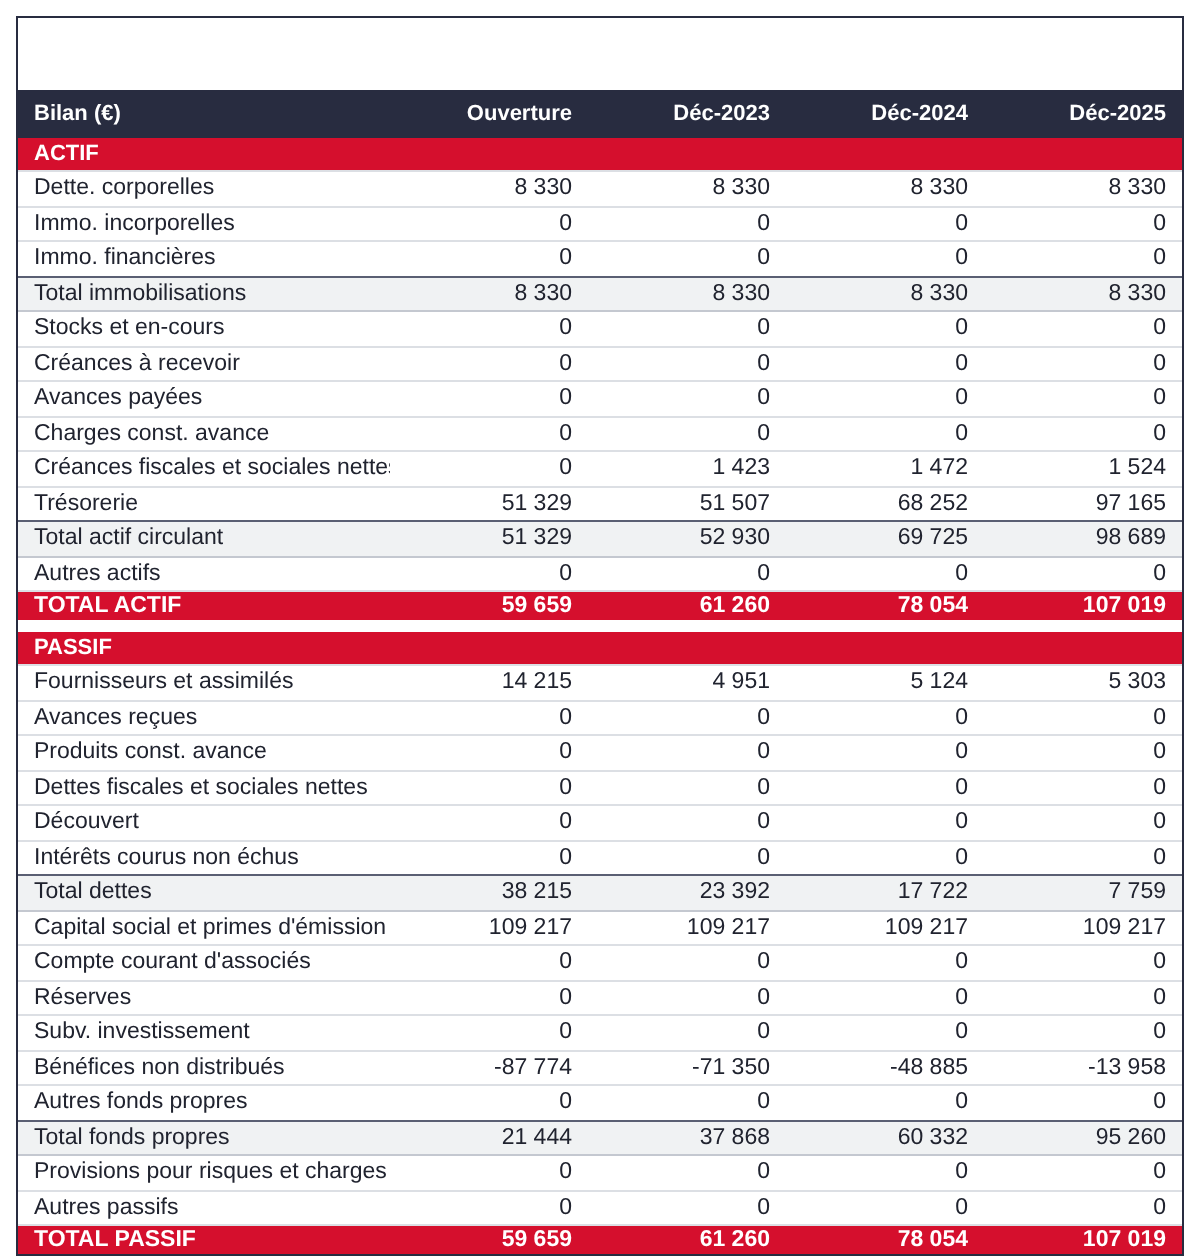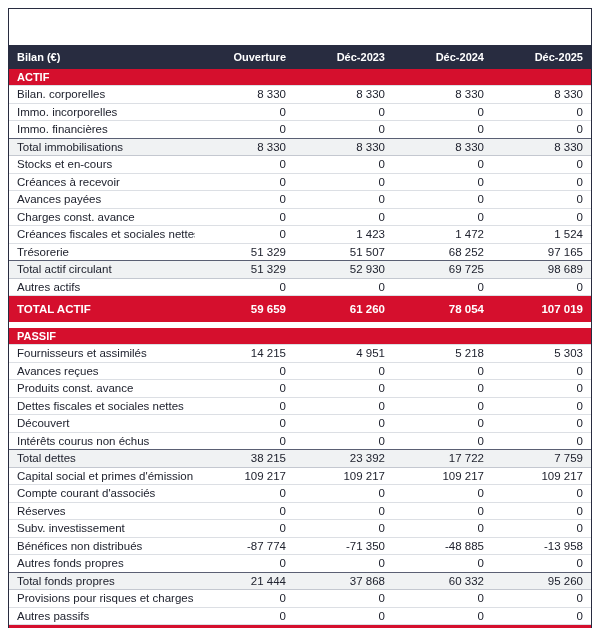--- a/index.html
+++ b/index.html
@@ -64,21 +64,21 @@
     padding:0 8px;
     border-top:1px solid #5A5F73;
     border-bottom:1px solid #C4C8D0;
     color:var(--text);
   }
   tr.grand-total-row td{
     background:var(--red);
     color:#ffffff;
     font-weight:700;
     font-size:11.5px;
-    height:26px;
+    height:14px;
     padding:0 8px;
     border-top:1px solid var(--row-border);
   }
   tr.gap-row td{
     background:#ffffff;
     height:6px;
     padding:0;
     border:none;
   }
   .num{text-align:right;}
@@ -106,21 +106,21 @@
     </thead>
     <tbody>
         <tr class="section-band">
           <td class="label">ACTIF</td>
           <td class="num"></td>
           <td class="num"></td>
           <td class="num"></td>
           <td class="num"></td>
         </tr>
         <tr class="data-row">
-          <td class="label">Bilan. corporelles</td>
+          <td class="label">Dette. corporelles</td>
           <td class="num">8 330</td>
           <td class="num">8 330</td>
           <td class="num">8 330</td>
           <td class="num">8 330</td>
         </tr>
         <tr class="data-row">
           <td class="label">Immo. incorporelles</td>
           <td class="num">0</td>
           <td class="num">0</td>
           <td class="num">0</td>
@@ -210,21 +210,21 @@
           <td class="label">PASSIF</td>
           <td class="num"></td>
           <td class="num"></td>
           <td class="num"></td>
           <td class="num"></td>
         </tr>
         <tr class="data-row">
           <td class="label">Fournisseurs et assimilés</td>
           <td class="num">14 215</td>
           <td class="num">4 951</td>
-          <td class="num">5 218</td>
+          <td class="num">5 124</td>
           <td class="num">5 303</td>
         </tr>
         <tr class="data-row">
           <td class="label">Avances reçues</td>
           <td class="num">0</td>
           <td class="num">0</td>
           <td class="num">0</td>
           <td class="num">0</td>
         </tr>
         <tr class="data-row">

